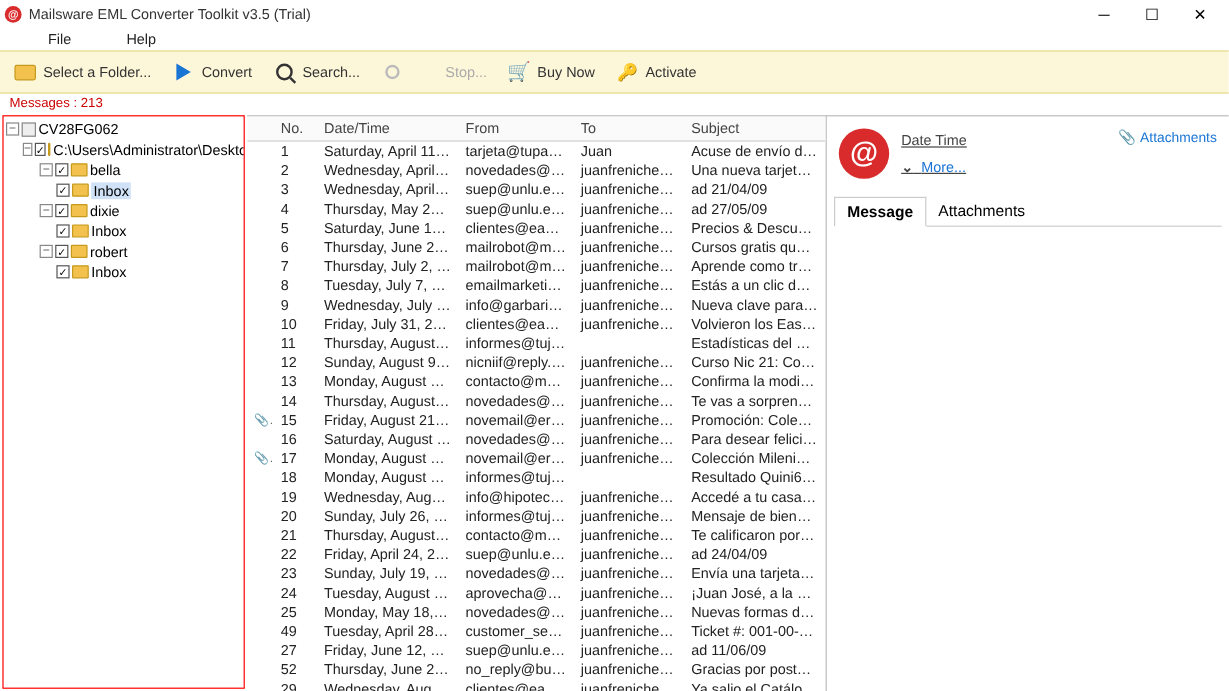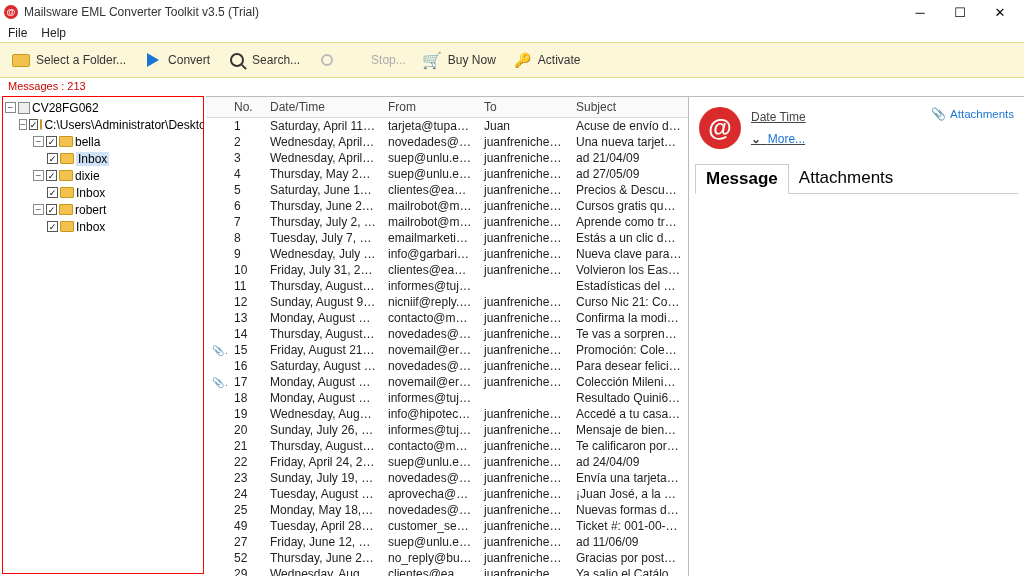--- a/index.html
+++ b/index.html
@@ -3,21 +3,21 @@
 <meta charset="utf-8">
 <style>
 * { margin: 0; padding: 0; box-sizing: border-box; font-family: 'Segoe UI', Tahoma, sans-serif; font-size: 12px; }
 html, body { width: 1024px; height: 576px; overflow: hidden; background: #fff; }
 .titlebar { display: flex; align-items: center; height: 24px; padding: 0 4px; background: #fff; }
 .titlebar .app-icon { width: 14px; height: 14px; border-radius: 50%; background: #d92b2b; color: #fff; display: flex; align-items: center; justify-content: center; font-size: 9px; font-weight: bold; margin-right: 6px; }
 .titlebar .title { flex: 1; font-size: 12px; color: #333; }
 .winctrls { display: flex; gap: 0; }
 .winctrls .ctrl { width: 40px; height: 22px; display: flex; align-items: center; justify-content: center; cursor: pointer; font-size: 13px; }
 .menubar { display: flex; gap: 14px; padding: 2px 8px; background: #fff; font-size: 12px; color: #222; }
-.menubar span { cursor: pointer; }
+.menubar span { cursor: pointer; margin-left: 32px; }
 .toolbar { display: flex; align-items: center; gap: 10px; padding: 6px 8px; background: #fdf7da; border-top: 1px solid #e3d98a; border-bottom: 1px solid #e3d98a; }
 .tbtn { display: flex; align-items: center; gap: 6px; cursor: pointer; padding: 2px 4px; color: #333; }
 .tbtn .ic { width: 18px; height: 18px; display: flex; align-items: center; justify-content: center; }
 .tbtn.disabled { color: #aaa; gap: 35px; }
 .ic-folder { background: #f3c14d; border: 1px solid #c59a1d; border-radius: 2px; width: 18px; height: 13px; }
 .ic-play { width: 0; height: 0; border-left: 12px solid #1a74d4; border-top: 7px solid transparent; border-bottom: 7px solid transparent; }
 .ic-search { width: 14px; height: 14px; border: 2px solid #333; border-radius: 50%; position: relative; }
 .ic-search::after { content: ''; position: absolute; width: 6px; height: 2px; background: #333; transform: rotate(45deg); bottom: -3px; right: -5px; }
 .ic-stop { width: 12px; height: 12px; border: 2px solid #bbb; border-radius: 50%; }
 .ic-cart { font-size: 16px; color: #444; }
@@ -39,21 +39,21 @@
 .list-pane td { padding: 1px 6px; white-space: nowrap; overflow: hidden; text-overflow: ellipsis; color: #222; height: 15px; }
 .list-pane .clip { font-size: 10px; color: #666; }
 .col-att { width: 22px; } .col-no { width: 36px; } .col-dt { width: 118px; } .col-fr { width: 96px; } .col-to { width: 92px; margin-left: 19px; } .col-sj { width: auto; }
 .preview-pane { width: 335px; border-top: 1px solid #bbb; margin-top: 2px; padding: 4px 6px; display: flex; flex-direction: column; }
 .pv-head { display: flex; gap: 10px; align-items: flex-start; padding: 6px 4px 10px 4px; }
 .pv-avatar { width: 42px; height: 42px; border-radius: 50%; background: #d92b2b; color: #fff; display: flex; align-items: center; justify-content: center; font-size: 24px; font-weight: bold; }
 .pv-meta { flex: 1; font-size: 11.5px; color: #444; line-height: 1.8; text-decoration: underline; }
 .pv-attach-link { color: #1a74d4; cursor: pointer; font-size: 11.5px; }
 .pv-meta .more { color: #1a74d4; cursor: pointer; }
 .pv-tabs { display: flex; border-bottom: 1px solid #ccc; margin-top: 4px; }
-.pv-tabs .tab { padding: 4px 10px; font-size: 17px; cursor: pointer; }
+.pv-tabs .tab { padding: 4px 10px; font-size: 13px; cursor: pointer; }
 .pv-tabs .tab.active { font-weight: 600; border: 1px solid #ccc; border-bottom: 1px solid #fff; background: #fff; margin-bottom: -1px; }
 </style>
 </head>
 <body>
 
 <div class="titlebar">
   <div class="app-icon">@</div>
   <div class="title">Mailsware EML Converter Toolkit v3.5 (Trial)</div>
   <div class="winctrls">
     <div class="ctrl">─</div>

